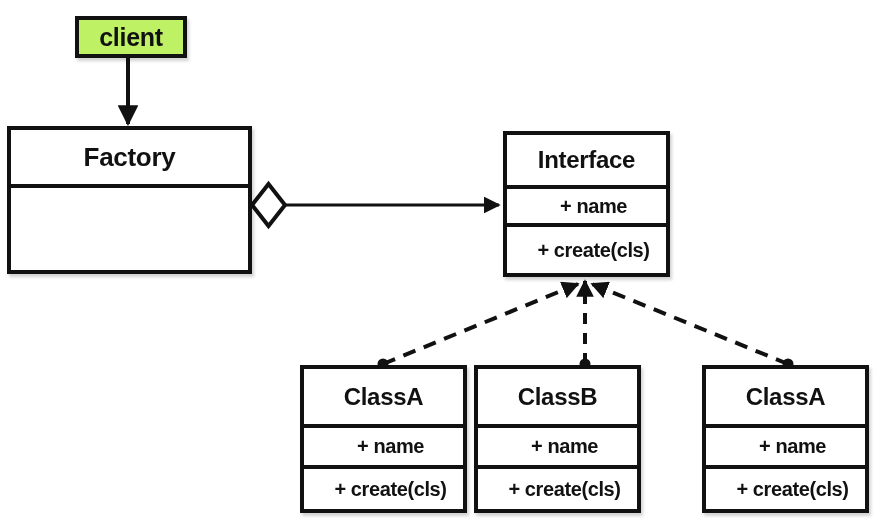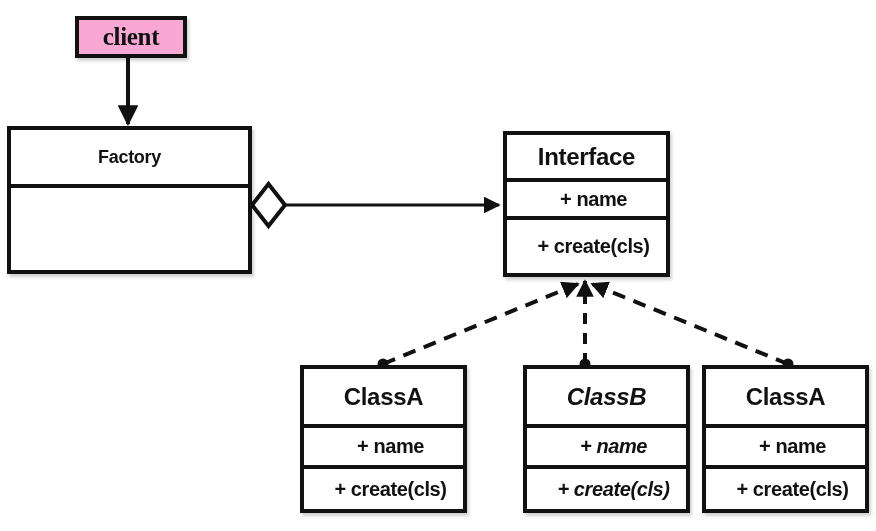--- a/index.html
+++ b/index.html
@@ -43,74 +43,73 @@
     box-sizing: border-box;
     overflow: hidden;
     white-space: nowrap;
   }
   .uml-compartment + .uml-compartment {
     border-top: 4px solid #111111;
     padding-left: 14px;
   }
   .cls-title {
     font-weight: bold;
-    font-size: 18px;
+    font-size: 26px;
     letter-spacing: -0.3px;
     color: #111111;
   }
   .cls-title.small {
     font-size: 24px;
   }
   .cls-member {
     font-weight: bold;
     font-size: 20px;
     letter-spacing: -0.4px;
     color: #111111;
   }
   .cls-member .arg {
     font-weight: bold;
     font-size: 19px;
   }
   .simple-box {
     position: absolute;
     z-index: 2;
-    background: #f9a8d4;
+    background: #bef264;
     border: 4px solid #111111;
     box-sizing: border-box;
     box-shadow: 2px 3px 3px rgba(0,0,0,0.18);
     display: flex;
     align-items: center;
     justify-content: center;
-    font-family: Liberation Serif, serif;
   }
   .simple-box .box-label {
     font-weight: bold;
     font-size: 25px;
     letter-spacing: -0.3px;
     color: #111111;
   }
   
   #box-factory { left: 7px;  top: 126px; width: 245px; height: 148px; }
   #box-factory .c-title  { height: 54px; }
   #box-factory .c-empty  { height: 40px; }
   #box-factory .c-method { flex: 1 1 auto; }
   
   #box-client { left: 75px; top: 16px; width: 112px; height: 42px; }
   
   #box-interface { left: 503px; top: 131px; width: 167px; height: 146px; }
-  #box-interface .c-title  { height: 43px; border-radius: 20px; }
+  #box-interface .c-title  { height: 50px; border-radius: 20px; }
   #box-interface .c-name   { height: 38px; }
   #box-interface .c-method { flex: 1 1 auto; }
   
   .subclass { top: 365px; width: 167px; height: 148px; }
   .subclass .c-title  { height: 55px; }
   .subclass .c-name   { height: 41px; }
   .subclass .c-method { flex: 1 1 auto; }
   #box-classa { left: 300px; }
-  #box-classb { left: 523px; font-style: italic; }
+  #box-classb { left: 474px; }
   #box-classc { left: 702px; }
 </style>
 </head>
 <body>
 
 <div id="diagram-canvas">
 
   <svg id="edges-layer" width="876" height="531" viewBox="0 0 876 531" xmlns="http://www.w3.org/2000/svg">
 
     <defs>

